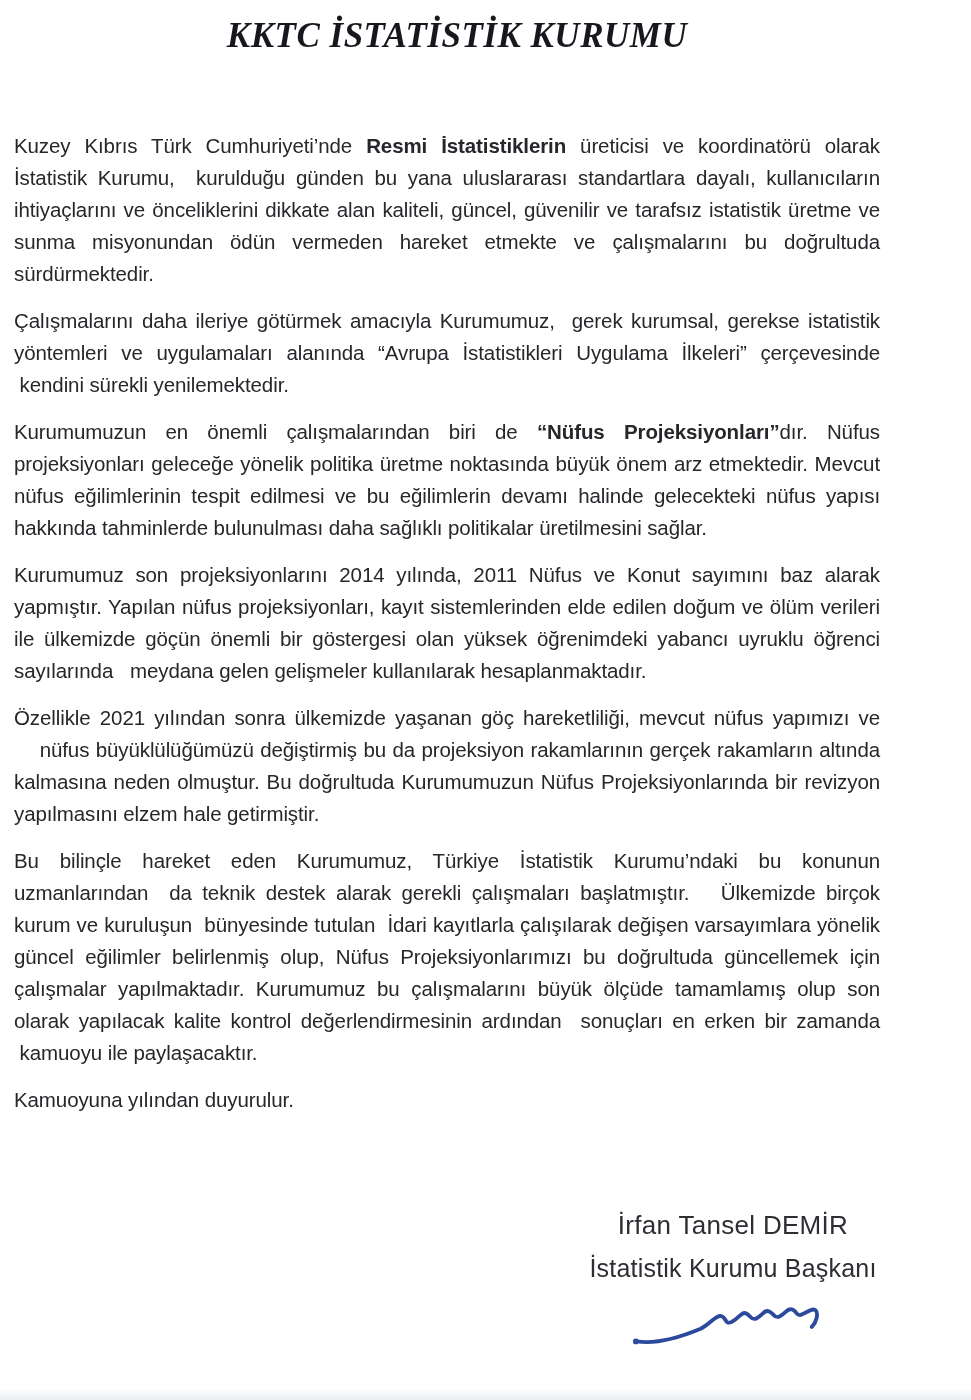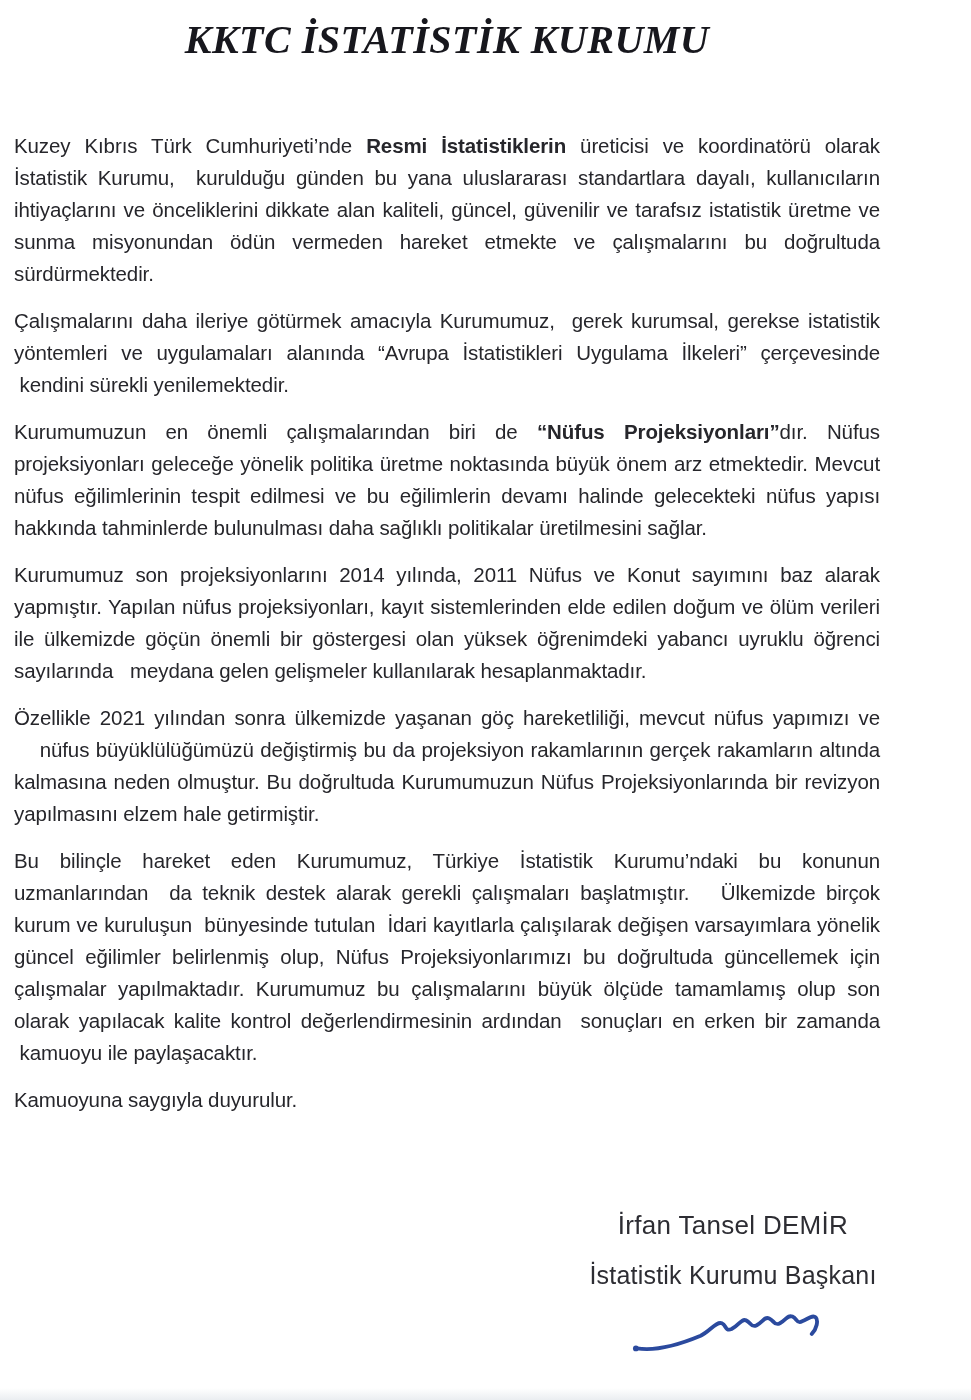--- a/index.html
+++ b/index.html
@@ -5,68 +5,68 @@
   html,body{margin:0;padding:0;background:#fff;}
   .page{
     position:relative;
     width:971px;height:1400px;
     background:#ffffff;
     overflow:hidden;
     font-family:"Liberation Sans",sans-serif;
   }
   .doc-title{
     margin:0;
-    position:absolute;top:16px;left:14px;width:866px;
+    position:absolute;top:16px;left:24px;width:866px;
     text-align:center;
     font-family:"Liberation Serif",serif;
     font-style:italic;
     font-weight:bold;
-    font-size:40px;
+    font-size:35px;
     letter-spacing:.5px;
     color:#17171d;
   }
   .body-text{
     position:absolute;top:84px;left:14px;width:866px;
     color:#26262b;
     font-size:20.5px;
     line-height:32px;
     text-align:justify;
     letter-spacing:-.1px;
     margin-top:46px;
   }
   .para{margin:0 0 15px 0;}
   .b{font-weight:bold;}
   .sig-block{
     position:absolute;top:1210px;left:563px;width:340px;
     text-align:center;
     color:#2d2d33;
   }
   .sig-name{font-size:26px;letter-spacing:.3px;}
-  .sig-title{font-size:25px;margin-top:20px;letter-spacing:.2px;}
+  .sig-title{font-size:25px;margin-top:13px;letter-spacing:.2px;}
   .sig-scribble{display:block;margin:12px auto 0;width:215px;height:58px;}
   .bottom-shade{
     position:absolute;left:0;bottom:0;width:100%;height:12px;
     background:linear-gradient(to bottom, rgba(231,234,238,0), rgba(223,228,233,.65));
   }
 </style>
 </head>
 <body>
 
 <div class="page">
 
   <h1 class="doc-title">KKTC İSTATİSTİK KURUMU</h1>
 
   <div class="body-text">
       <p class="para"><span>Kuzey Kıbrıs Türk Cumhuriyeti’nde </span><span class="b">Resmi İstatistiklerin</span><span> üreticisi ve koordinatörü olarak İstatistik Kurumu, &nbsp;kurulduğu günden bu yana uluslararası standartlara dayalı, kullanıcıların ihtiyaçlarını ve önceliklerini dikkate alan kaliteli, güncel, güvenilir ve tarafsız istatistik üretme ve sunma misyonundan ödün vermeden hareket etmekte ve çalışmalarını bu doğrultuda sürdürmektedir.</span></p>
       <p class="para"><span>Çalışmalarını daha ileriye götürmek amacıyla Kurumumuz, &nbsp;gerek kurumsal, gerekse istatistik yöntemleri ve uygulamaları alanında “Avrupa İstatistikleri Uygulama İlkeleri” çerçevesinde &nbsp;kendini sürekli yenilemektedir.</span></p>
       <p class="para"><span>Kurumumuzun en önemli çalışmalarından biri de </span><span class="b">“Nüfus Projeksiyonları”</span><span>dır. Nüfus projeksiyonları geleceğe yönelik politika üretme noktasında büyük önem arz etmektedir. Mevcut nüfus eğilimlerinin tespit edilmesi ve bu eğilimlerin devamı halinde gelecekteki nüfus yapısı hakkında tahminlerde bulunulması daha sağlıklı politikalar üretilmesini sağlar.</span></p>
       <p class="para"><span>Kurumumuz son projeksiyonlarını 2014 yılında, 2011 Nüfus ve Konut sayımını baz alarak yapmıştır. Yapılan nüfus projeksiyonları, kayıt sistemlerinden elde edilen doğum ve ölüm verileri ile ülkemizde göçün önemli bir göstergesi olan yüksek öğrenimdeki yabancı uyruklu öğrenci sayılarında &nbsp;&nbsp;meydana gelen gelişmeler kullanılarak hesaplanmaktadır.</span></p>
       <p class="para"><span>Özellikle 2021 yılından sonra ülkemizde yaşanan göç hareketliliği, mevcut nüfus yapımızı ve &nbsp;&nbsp;&nbsp;&nbsp;nüfus büyüklülüğümüzü değiştirmiş bu da projeksiyon rakamlarının gerçek rakamların altında kalmasına neden olmuştur. Bu doğrultuda Kurumumuzun Nüfus Projeksiyonlarında bir revizyon yapılmasını elzem hale getirmiştir.</span></p>
       <p class="para"><span>Bu bilinçle hareket eden Kurumumuz, Türkiye İstatistik Kurumu’ndaki bu konunun uzmanlarından &nbsp;da teknik destek alarak gerekli çalışmaları başlatmıştır. &nbsp;&nbsp;Ülkemizde birçok kurum ve kuruluşun &nbsp;bünyesinde tutulan &nbsp;İdari kayıtlarla çalışılarak değişen varsayımlara yönelik güncel eğilimler belirlenmiş olup, Nüfus Projeksiyonlarımızı bu doğrultuda güncellemek için çalışmalar yapılmaktadır. Kurumumuz bu çalışmalarını büyük ölçüde tamamlamış olup son olarak yapılacak kalite kontrol değerlendirmesinin ardından &nbsp;sonuçları en erken bir zamanda &nbsp;kamuoyu ile paylaşacaktır.</span></p>
-      <p class="para"><span>Kamuoyuna saygıyla duyurulur.</span></p>
+      <p class="para"><span>Kamuoyuna yılından duyurulur.</span></p>
     </div>
 
   <div class="sig-block">
     <div class="sig-name">İrfan Tansel DEMİR</div>
     <div class="sig-title">İstatistik Kurumu Başkanı</div>
     <svg class="sig-scribble" viewBox="0 0 220 60" xmlns="http://www.w3.org/2000/svg">
       <circle cx="9" cy="48" r="3" fill="#2b4a9e"></circle>
       <path d="M 10 48
                C 28 51, 52 45, 76 35
                C 86 30, 92 20, 98 22

